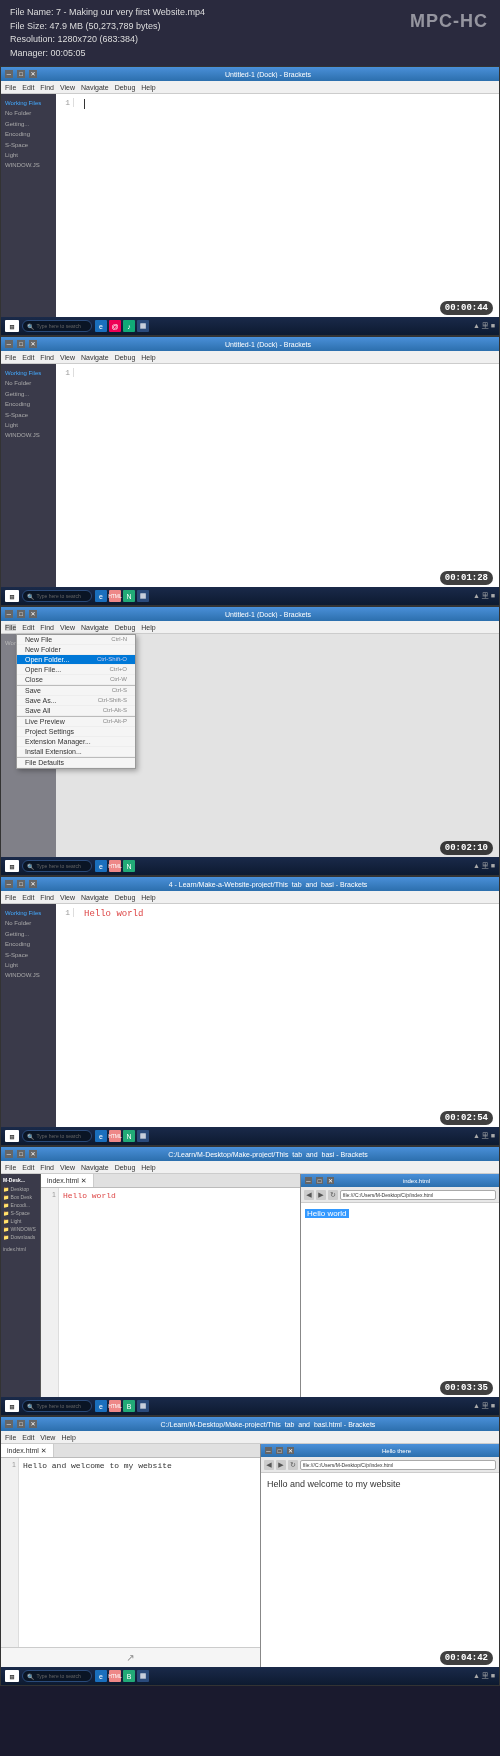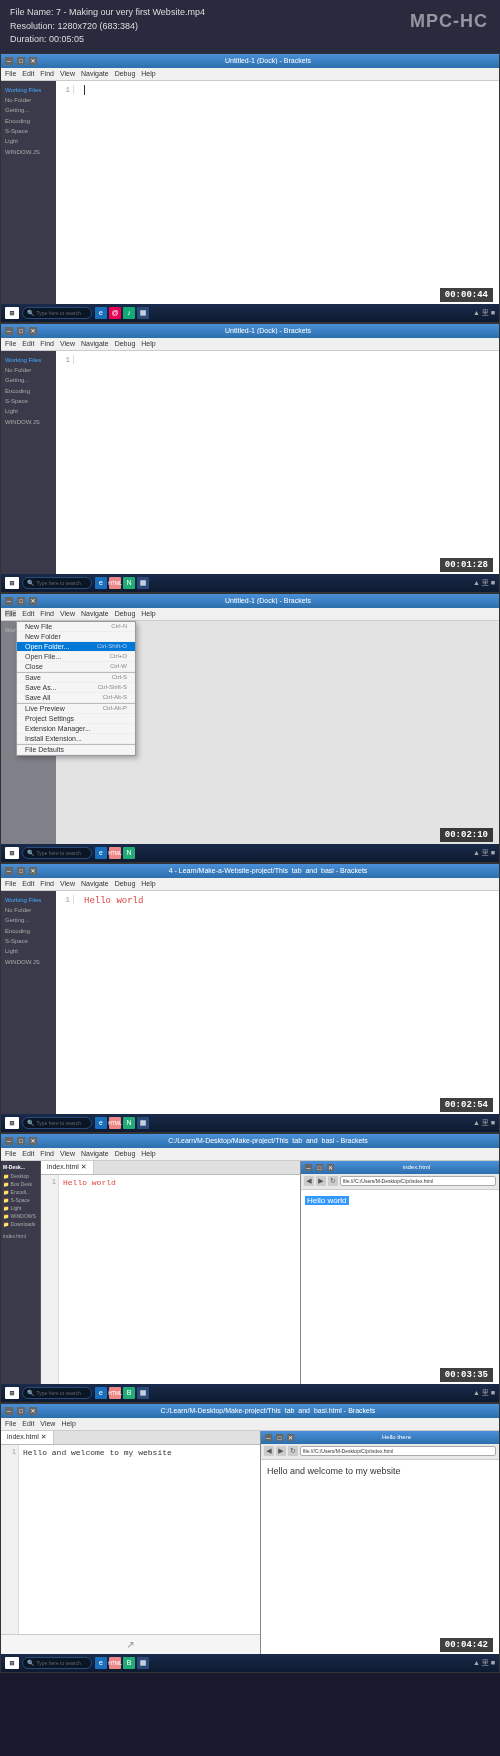--- a/index.html
+++ b/index.html
@@ -201,21 +201,21 @@
     
     .timestamp {
       position: absolute;
       bottom: 20px;
       right: 6px;
       background: rgba(0,0,0,0.75);
       color: #fff;
       font-size: 9px;
       font-weight: bold;
       padding: 2px 5px;
-      border-radius: 0;
+      border-radius: 7px;
       font-family: 'Courier New', monospace;
       z-index: 10;
     }
 
     
     .menu-bar {
       height: 13px;
       background: #f0f0f0;
       border-bottom: 1px solid #ccc;
       display: flex;
@@ -340,22 +340,23 @@
     }
     @keyframes blink {
       50% { opacity: 0; }
     }
   </style>
 </head>
 <body>
 
 <div class="file-info">
   <div>File Name: 7 - Making our very first Website.mp4</div>
+  <div>File Size: 47.9 MB (50,273,789 bytes)</div>
   <div>Resolution: 1280x720 (683:384)</div>
-  <div>Duration: 00:05:05</div>
+  <div>Manager: 00:05:05</div>
   <div class="mpc-logo">MPC-HC</div>
 </div>
 
 <div class="frame-panel">
   <div class="screen-content">
 
     <div class="win-titlebar">
       <span class="win-btn">─</span>
       <span class="win-btn">□</span>
       <span class="win-btn">✕</span>

